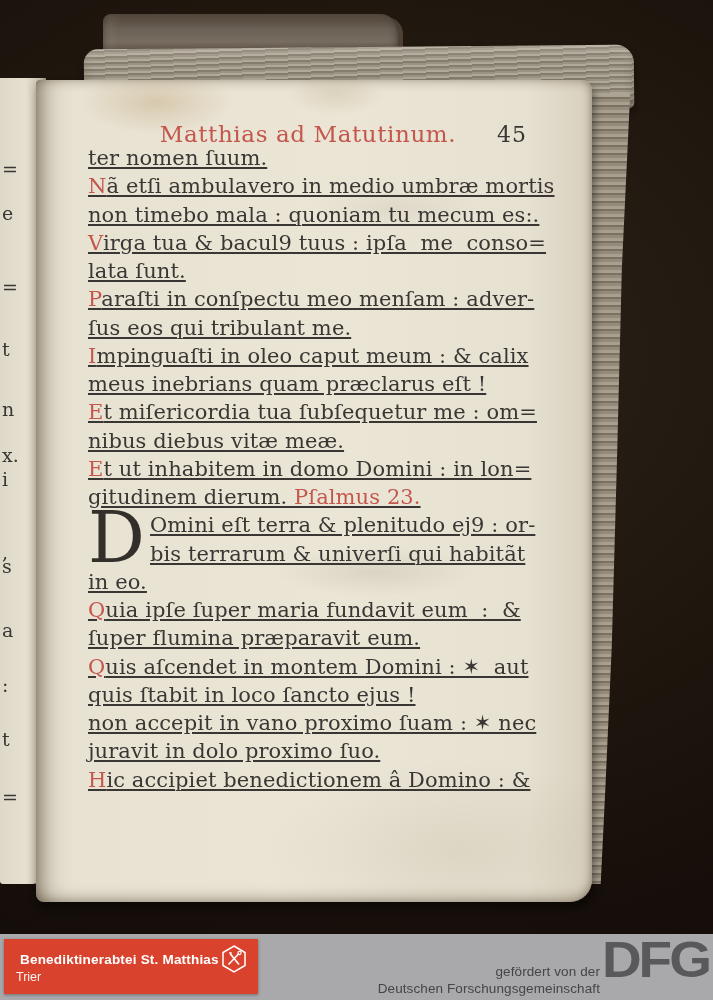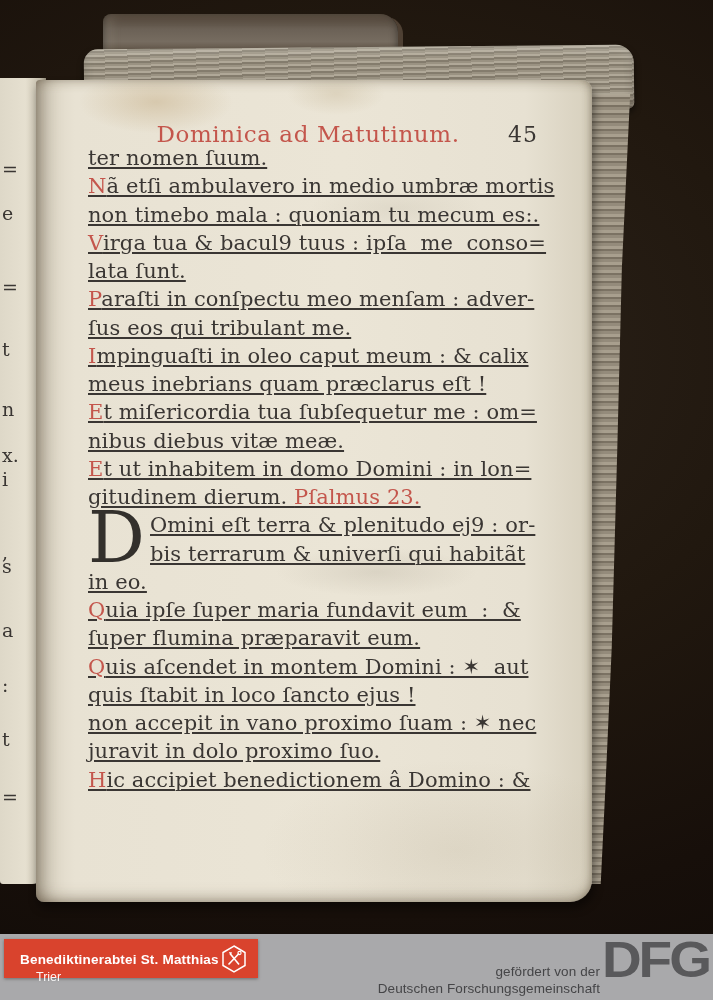--- a/index.html
+++ b/index.html
@@ -46,38 +46,38 @@
       radial-gradient(ellipse 260px 120px at 420px 770px, rgba(150,135,105,.14), transparent 75%),
       linear-gradient(90deg,#d9d2c1 0%,#e8e2d3 7%,#ebe5d6 55%,#e7e1d2 88%,#d8d1bf 99%);
     border-radius:3px 10px 22px 8px;
     box-shadow:inset 16px 0 20px -12px rgba(60,45,30,.55), inset -7px 0 10px -7px rgba(90,78,58,.55),
                inset 0 -10px 16px -9px rgba(95,80,58,.55), inset 0 8px 12px -8px rgba(110,95,70,.4),
                2px 6px 10px rgba(0,0,0,.45);}
 
   
   .header-line{position:absolute; left:52px; top:41px; width:440px; text-align:center;
     font-size:23px; letter-spacing:.6px; color:var(--rubric); white-space:pre;}
-  .page-number{position:absolute; left:472px; top:42px; font-size:22px; color:var(--ink); letter-spacing:1px;}
+  .page-number{position:absolute; left:461px; top:42px; font-size:22px; color:var(--ink); letter-spacing:1px;}
   .bodytext{position:absolute; left:52px; top:64px; width:478px; font-size:21px; line-height:28.25px;
     color:var(--ink); letter-spacing:.1px;}
   .line{white-space:pre;text-decoration:underline;}
   .ini,.rub{color:var(--rubric);}
   .psalm{overflow:visible;}
   .dropcap{float:left; font-size:71px; line-height:54px; height:54px; width:62px; color:#33302c;
     letter-spacing:0;}
   .clear{clear:both;}
 
   
   .bar{position:absolute; left:0; top:934px; width:713px; height:66px; background:var(--bar-gray);
     font-family:"Liberation Sans", sans-serif;}
-  .badge{position:absolute; left:4px; top:5px; width:254px; height:39px; background:var(--badge-red);
+  .badge{position:absolute; left:4px; top:5px; width:254px; height:55px; background:var(--badge-red);
     box-shadow:0 1px 3px rgba(0,0,0,.35);}
   .badge-title{position:absolute; left:16px; top:13px; font-size:13.5px; font-weight:bold; color:#fff;
     letter-spacing:.2px; white-space:nowrap;}
-  .badge-city{position:absolute; left:32px; top:31px; font-size:12.5px; color:rgba(255,255,255,.95);}
+  .badge-city{position:absolute; left:12px; top:31px; font-size:12.5px; color:rgba(255,255,255,.95);}
   .badge-icon{position:absolute; right:8px; top:4px; width:32px; height:32px;}
   .funding{position:absolute; right:113px; top:9px; text-align:right; color:var(--footer-text);
     font-size:13.5px; line-height:16.5px; letter-spacing:.1px;margin-top:21px;}
   .dfg{position:absolute; right:4px; top:-7px; font-size:55px; line-height:66px; font-weight:bold;
     letter-spacing:-3px; color:var(--dfg-logo); font-family:"Liberation Sans", sans-serif;
     transform:scaleY(.92);}
 </style>
 </head>
 <body>
 
@@ -86,21 +86,21 @@
   <div class="photo">
     <div class="top-lump"></div>
     <div class="top-edge"></div>
     <div class="fore-edge"></div>
 
     <div class="verso">
       <span><span class="frag" style="top: 82px;">=</span><span class="frag" style="top: 126px;">e</span><span class="frag" style="top: 200px;">=</span><span class="frag" style="top: 262px;">t</span><span class="frag" style="top: 322px;">n</span><span class="frag" style="top: 368px;">x.</span><span class="frag" style="top: 392px;">i</span><span class="frag" style="top: 465px;">,</span><span class="frag" style="top: 479px;">s</span><span class="frag" style="top: 543px;">a</span><span class="frag" style="top: 598px;">:</span><span class="frag" style="top: 652px;">t</span><span class="frag" style="top: 710px;">=</span></span>
     </div>
 
     <div class="page">
-      <div class="header-line">Dominica ad Matutinum.</div>
+      <div class="header-line">Matthias ad Matutinum.</div>
       <div class="page-number">45</div>
 
       <div class="bodytext">
         <div class="line"><span class="ini"></span><span>ter nomen ſuum.</span></div>
         <div class="line"><span class="ini">N</span><span>ã etſi ambulavero in medio umbræ mortis</span></div>
         <div class="line"><span class="ini"></span><span>non timebo mala : quoniam tu mecum es:.</span></div>
         <div class="line"><span class="ini">V</span><span>irga tua &amp; bacul9 tuus : ipſa  me  conso=</span></div>
         <div class="line"><span class="ini"></span><span>lata ſunt.</span></div>
         <div class="line"><span class="ini">P</span><span>araſti in conſpectu meo menſam : adver-</span></div>
         <div class="line"><span class="ini"></span><span>ſus eos qui tribulant me.</span></div>

